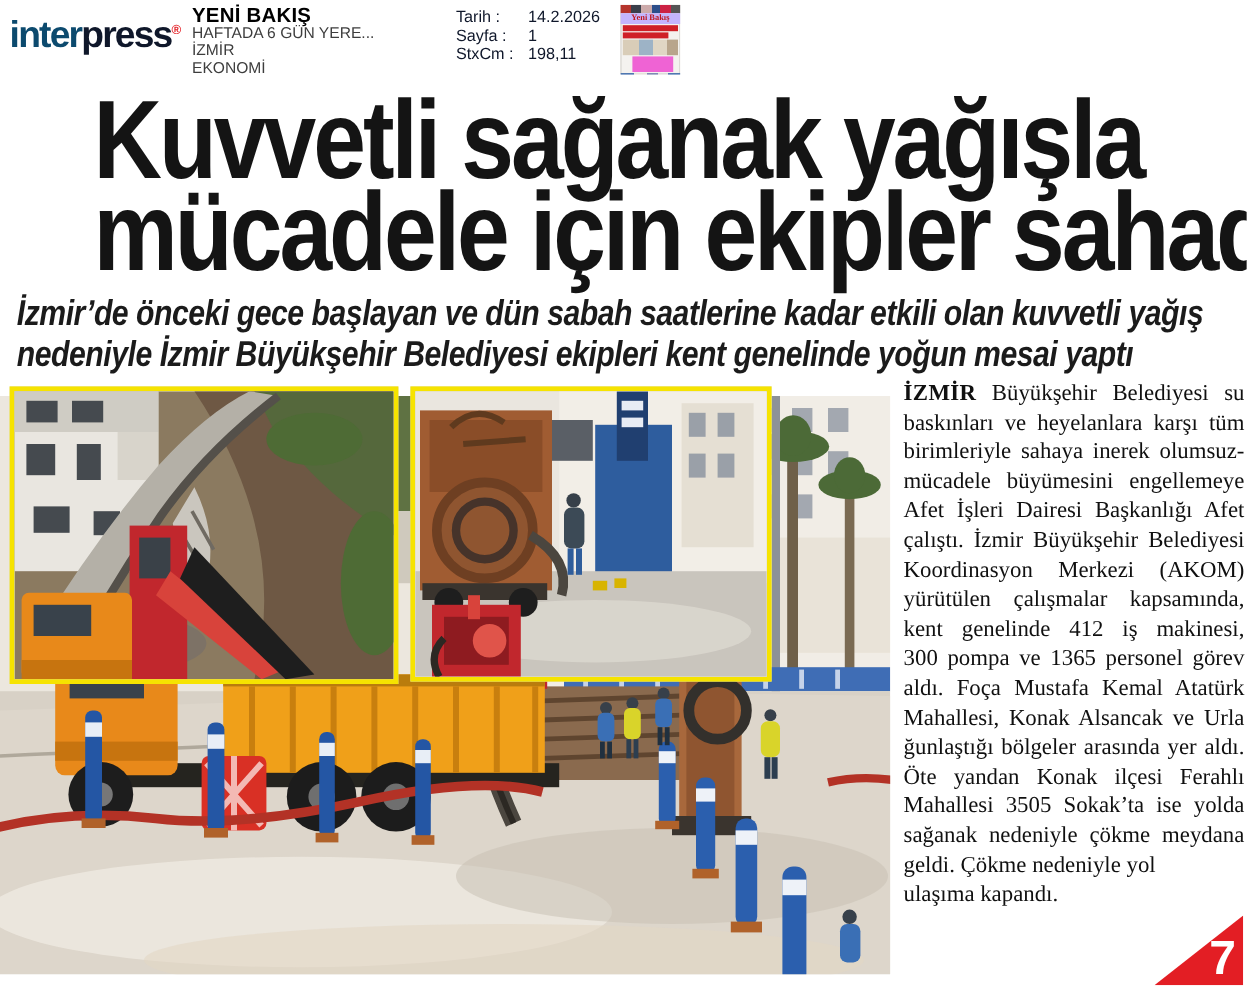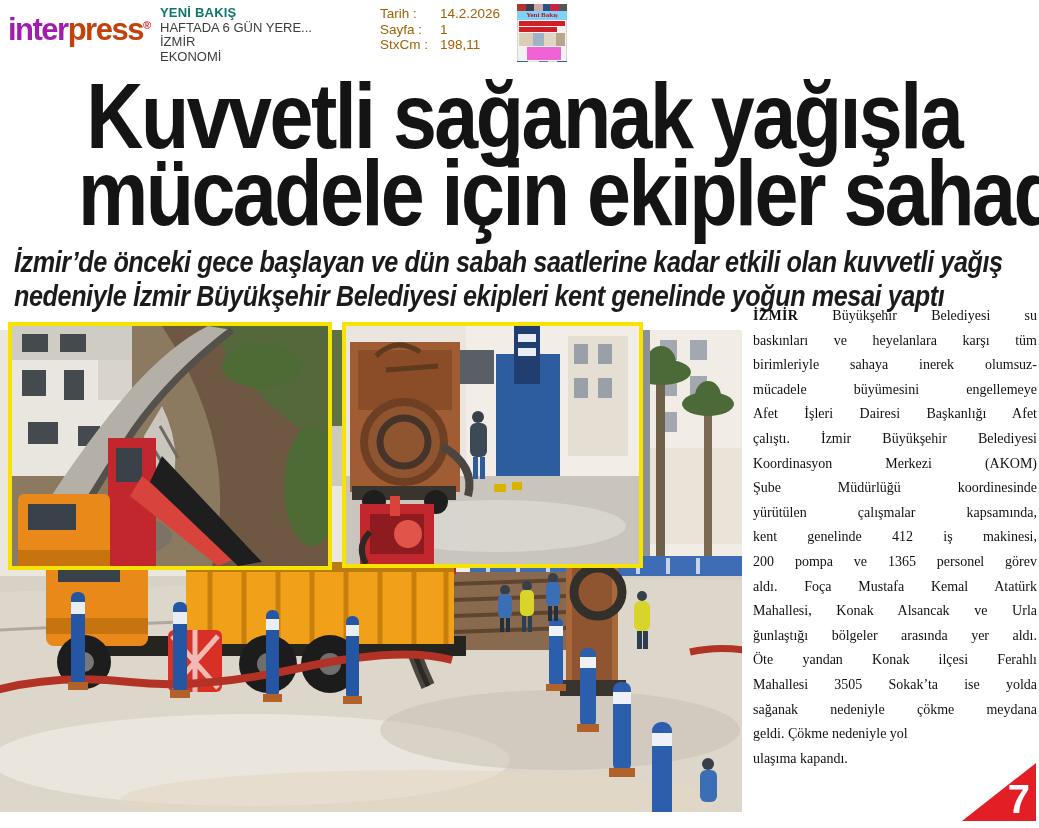--- a/index.html
+++ b/index.html
@@ -1,60 +1,60 @@
 <!DOCTYPE html>
 <html><head>
 <meta charset="utf-8">
 <style>
   html,body{margin:0;padding:0;background:#fff;}
   .page{position:relative;width:1039px;height:828px;background:#fff;overflow:hidden;
         font-family:"Liberation Sans",sans-serif;}
 
   
   .logo{position:absolute;left:8px;top:10px;font-size:31px;font-weight:700;letter-spacing:-1.5px;line-height:31px;}
-  .logo .p1{color:#a21caf;}
-  .logo .p2{color:#c2410c;}
+  .logo .p1{color:#0c4a6e;}
+  .logo .p2{color:#0f172a;}
   .logo sup{font-size:11px;color:#e31e24;letter-spacing:0;}
   .pub{position:absolute;left:160px;top:6px;line-height:14.5px;font-size:13px;color:#3d3d3d;}
-  .pub .name{font-size:13px;font-weight:700;color:#0f766e;letter-spacing:.2px;}
-  .meta{position:absolute;left:380px;top:6px;font-size:13.5px;line-height:15.5px;color:#a16207;}
+  .pub .name{font-size:17px;font-weight:700;color:#000000;letter-spacing:.2px;}
+  .meta{position:absolute;left:380px;top:6px;font-size:13.5px;line-height:15.5px;color:#0f172a;}
   .meta .row{display:flex;}
   .meta .lbl{width:60px;}
   .meta .val{}
   
   .thumb{position:absolute;left:517px;top:4px;width:50px;height:58px;background:#f4f2ef;
          box-shadow:0 0 0 1px #d8d5d0 inset;overflow:hidden;}
   .thumb .strip{height:7px;background:linear-gradient(90deg,#b5342c 0 18%,#3a3f4a 18% 34%,#caa 34% 52%,#2c4e8a 52% 66%,#c24 66% 84%,#555 84% 100%);}
-  .thumb .mast{height:9px;text-align:center;font-family:"Liberation Serif",serif;font-size:7px;line-height:9px;color:#c0151b;font-weight:700;background:#7dd3fc;}
+  .thumb .mast{height:9px;text-align:center;font-family:"Liberation Serif",serif;font-size:7px;line-height:9px;color:#c0151b;font-weight:700;background:#c4b5fd;}
   .thumb .bar1{height:5px;margin:1px 2px 0;background:#cf2027;}
   .thumb .bar2{height:5px;margin:1px 2px 0;background:#cf2027;width:38px;}
   .thumb .photo{height:13px;margin:1px 2px 0;background:linear-gradient(90deg,#d9cdb8 0 30%,#9db3c6 30% 55%,#e0d6c4 55% 80%,#b8a58c 80% 100%);}
   .thumb .pink{height:13px;margin:1px 6px 0 10px;background:#ef63d4;}
   .thumb .foot{height:6px;margin-top:1px;background:linear-gradient(90deg,#2d5fa8 0 22%,#e8e4dd 22% 44%,#67a 44% 62%,#ddd 62% 80%,#2d5fa8 80% 100%);}
 
   
-  .headline{position:absolute;left:0;right:0;top:78px;text-align:right;color:#141414;
+  .headline{position:absolute;left:0;right:0;top:78px;text-align:left;color:#141414;
             font-weight:700;font-size:93px;line-height:77px;letter-spacing:-3px;}
   .headline .hl{display:block;white-space:nowrap;transform:scaleX(.85);transform-origin:50% 50%;}
 
   
   .subhead{position:absolute;left:14px;top:245px;color:#1b1b1b;font-style:italic;font-weight:700;
            font-size:30px;line-height:34px;}
   .subhead .sl{display:block;white-space:nowrap;transform:scaleX(.84);transform-origin:0 50%;letter-spacing:-.5px;}
 
   
   .photo-main{position:absolute;left:0;top:330px;width:742px;height:482px;overflow:hidden;}
   .inset{position:absolute;box-sizing:border-box;border:4px solid #f6e300;background:#ddd;overflow:hidden;}
   .inset.left{left:8px;top:322px;width:324px;height:248px;}
   .inset.right{left:342px;top:322px;width:301px;height:246px;}
   .photo-main svg,.inset svg{display:block;width:100%;height:100%;}
 
   
-  .column{position:absolute;left:753px;top:304px;width:284px;
-          font-family:"Liberation Serif",serif;font-size:14px;line-height:24.6px;color:#101010;}
+  .column{position:absolute;left:753px;top:316px;width:284px;
+          font-family:"Liberation Serif",serif;font-size:19px;line-height:24.6px;color:#101010;}
   .column .ln{white-space:nowrap;text-align:justify;text-align-last:justify;}
   .column .ln.plain{text-align-last:left;}
   .column .lead{font-weight:700;letter-spacing:.3px;}
 
   
   .tri{position:absolute;left:962px;top:763px;width:74px;height:58px;}
   .tri svg{display:block;width:100%;height:100%;}
   .tri .num{position:absolute;right:6px;bottom:2px;color:#fff;font-weight:700;font-size:40px;line-height:40px;font-family:"Liberation Sans",sans-serif;}
 </style>
 </head>
@@ -411,24 +411,23 @@
   </div>
 
   <div class="column">
     <div class="ln"><span class="lead">İZMİR</span> <span>Büyükşehir Belediyesi su</span></div>
     <div class="ln">baskınları ve heyelanlara karşı tüm</div>
     <div class="ln">birimleriyle sahaya inerek olumsuz-</div>
     <div class="ln">mücadele büyümesini engellemeye</div>
     <div class="ln">Afet İşleri Dairesi Başkanlığı Afet</div>
     <div class="ln">çalıştı. İzmir Büyükşehir Belediyesi</div>
     <div class="ln">Koordinasyon Merkezi (AKOM)</div>
-    <div class="ln">Şube Müdürlüğü koordinesinde</div>
     <div class="ln">yürütülen çalışmalar kapsamında,</div>
     <div class="ln">kent genelinde 412 iş makinesi,</div>
-    <div class="ln">200 pompa ve 1365 personel görev</div>
+    <div class="ln">300 pompa ve 1365 personel görev</div>
     <div class="ln">aldı. Foça Mustafa Kemal Atatürk</div>
     <div class="ln">Mahallesi, Konak Alsancak ve Urla</div>
     <div class="ln">ğunlaştığı bölgeler arasında yer aldı.</div>
     <div class="ln">Öte yandan Konak ilçesi Ferahlı</div>
     <div class="ln">Mahallesi 3505 Sokak’ta ise yolda</div>
     <div class="ln">sağanak nedeniyle çökme meydana</div>
     <div class="ln plain">geldi. Çökme nedeniyle yol</div>
     <div class="ln plain">ulaşıma kapandı.</div>
   </div>
 

